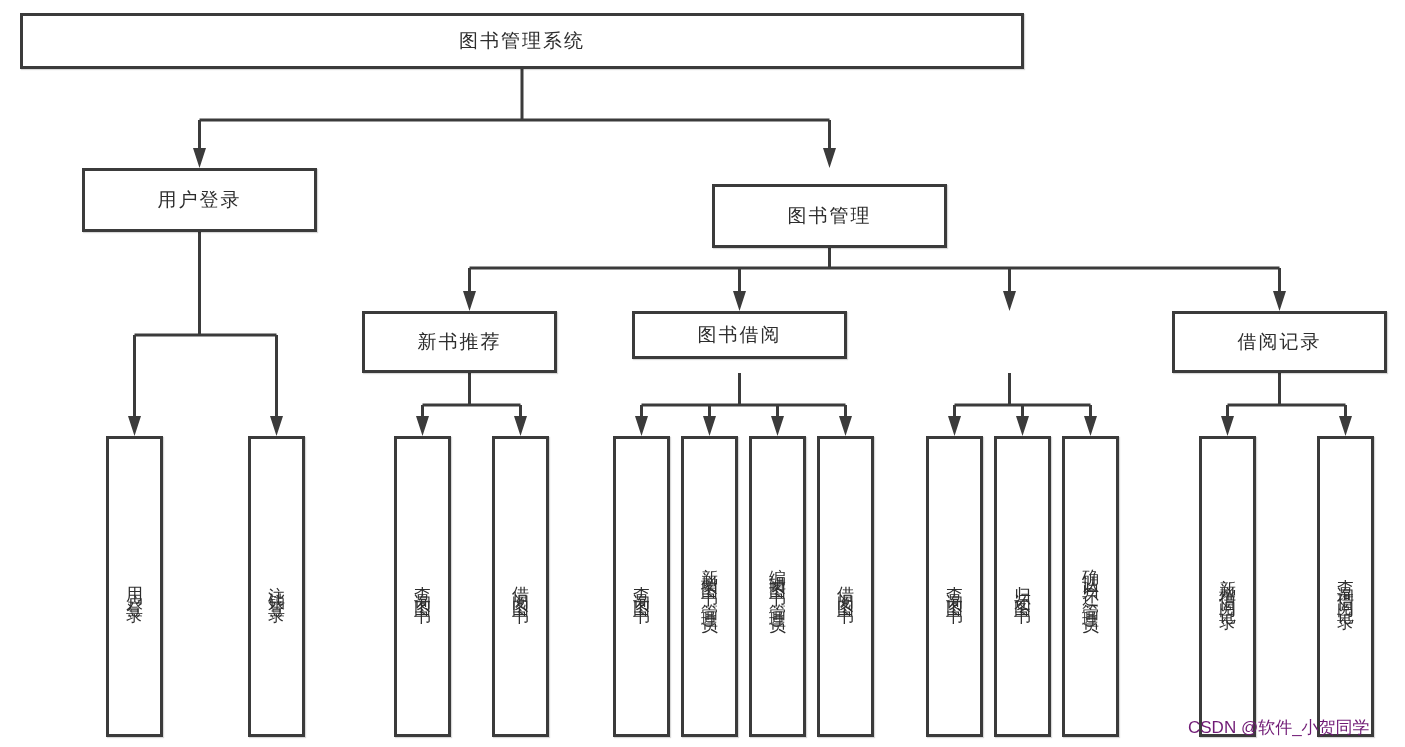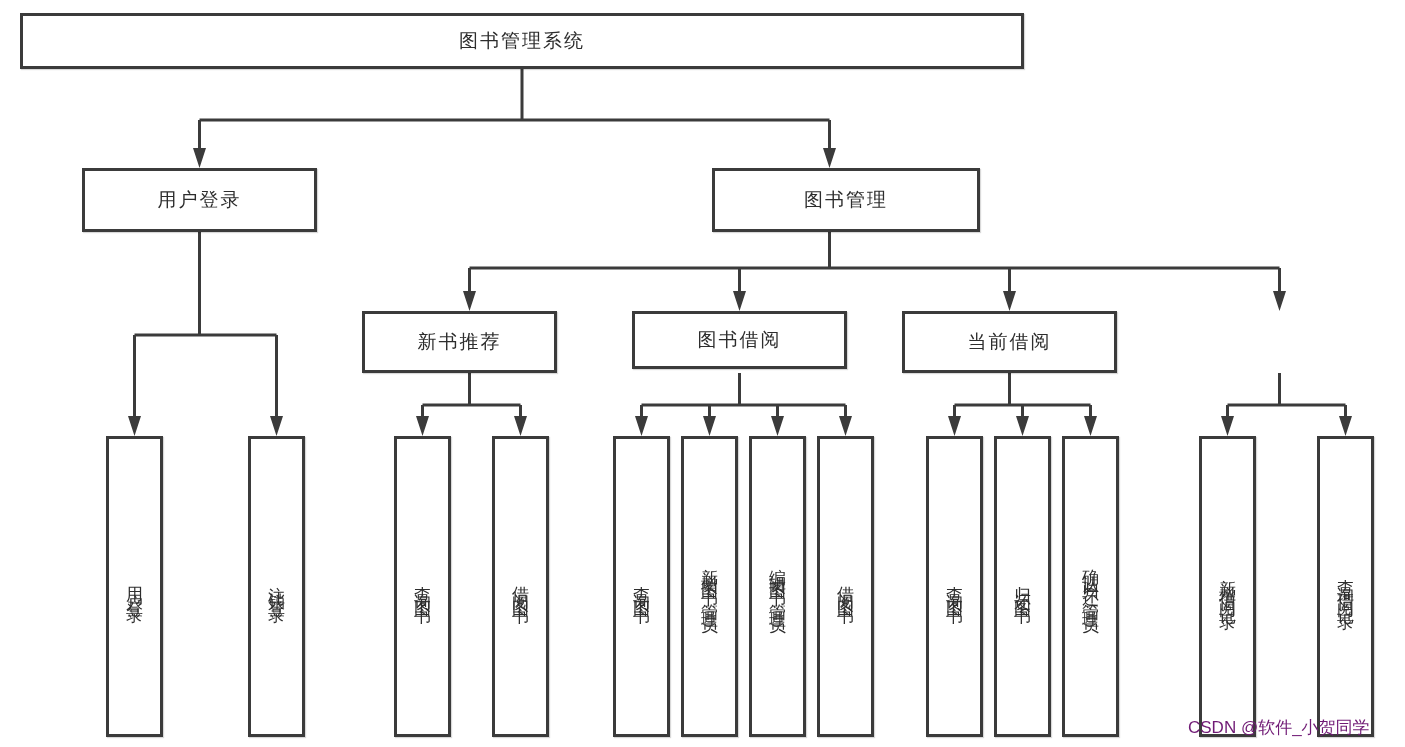--- a/index.html
+++ b/index.html
@@ -51,23 +51,23 @@
     position:absolute;
     left:1188px;top:716px;
     font-size:17px;
     color:#701a75;
     z-index:3;
     white-space:nowrap;
   }
   
   .n-root{left:20px;top:13px;width:1004px;height:56px;}
   .n-login{left:82px;top:168px;width:235px;height:64px;}
-  .n-mgmt{left:712px;top:168px;width:268px;height:64px;}
+  .n-mgmt{left:712px;top:184px;width:235px;height:64px;}
   .n-newbook{left:362px;top:311px;width:195px;height:62px;}
-  .n-borrow{left:632px;top:311px;width:215px;height:58px;}
+  .n-borrow{left:632px;top:311px;width:215px;height:48px;}
   .n-current{left:902px;top:311px;width:215px;height:62px;}
   .n-records{left:1172px;top:311px;width:215px;height:62px;}
   .l1{left:106px;} .l2{left:248px;}
   .l3{left:394px;} .l4{left:492px;}
   .l5{left:613px;} .l6{left:681px;} .l7{left:749px;} .l8{left:817px;}
   .l9{left:926px;} .l10{left:994px;} .l11{left:1062px;}
   .l12{left:1199px;} .l13{left:1317px;}
 </style>
 </head>
 <body>
@@ -117,22 +117,22 @@
   <div class="box n-mgmt">
     <span class="hlabel">图书管理</span>
   </div>
 
   <div class="box n-newbook">
     <span class="hlabel">新书推荐</span>
   </div>
   <div class="box n-borrow">
     <span class="hlabel">图书借阅</span>
   </div>
-  <div class="box n-current">
-    <span class="hlabel">当前借阅</span>
+  <div class="box n-records">
+    <span class="hlabel">借阅记录</span>
   </div>
 
   <div class="vbox l1">
     <span class="vlabel">用户登录</span>
   </div>
   <div class="vbox l2">
     <span class="vlabel">注销登录</span>
   </div>
 
   <div class="vbox l3">

